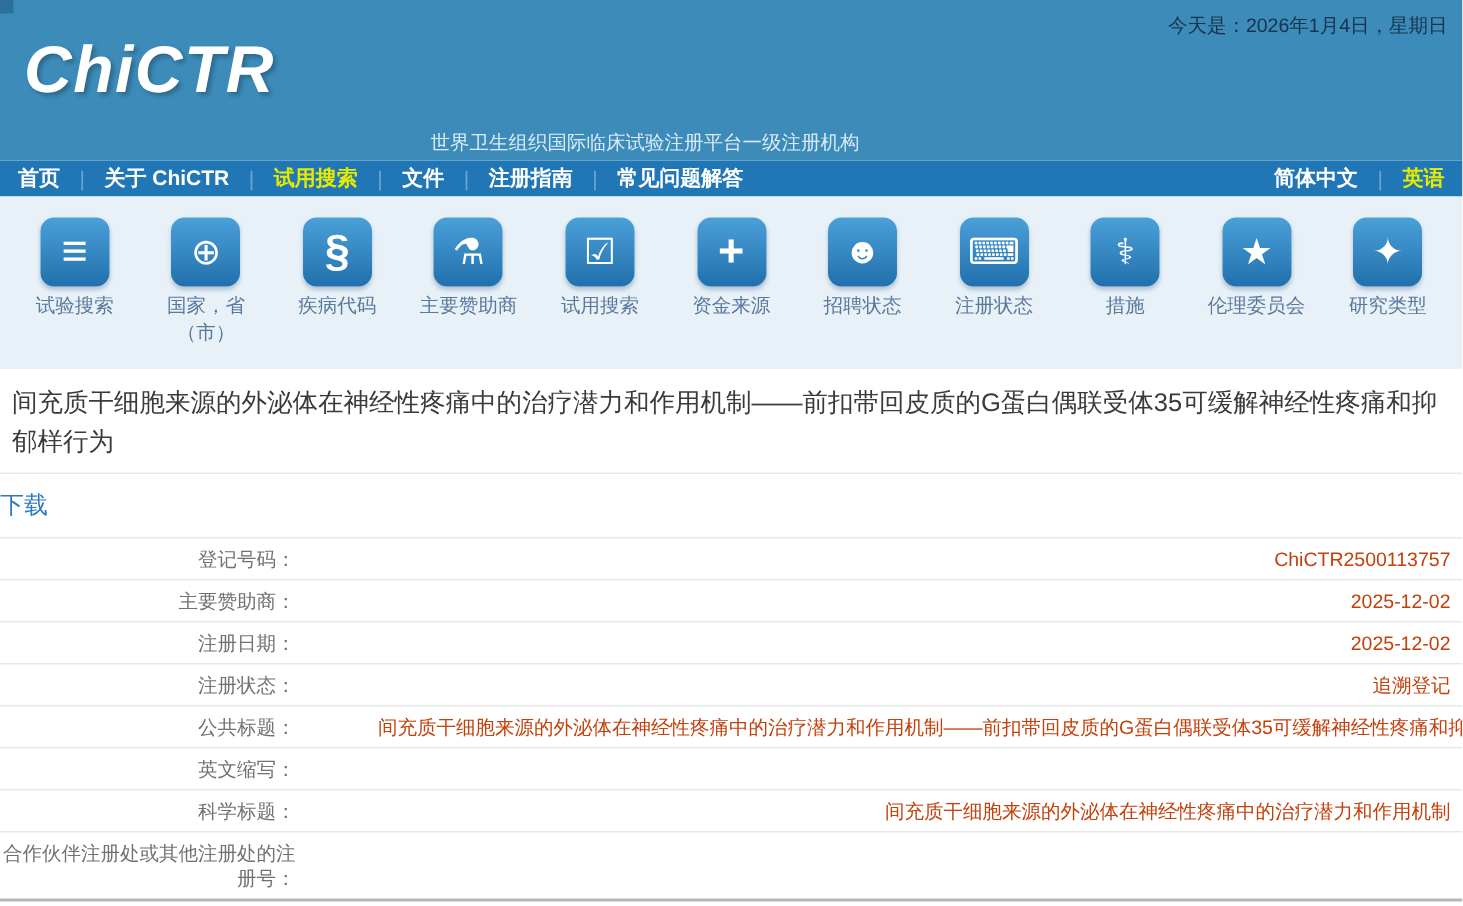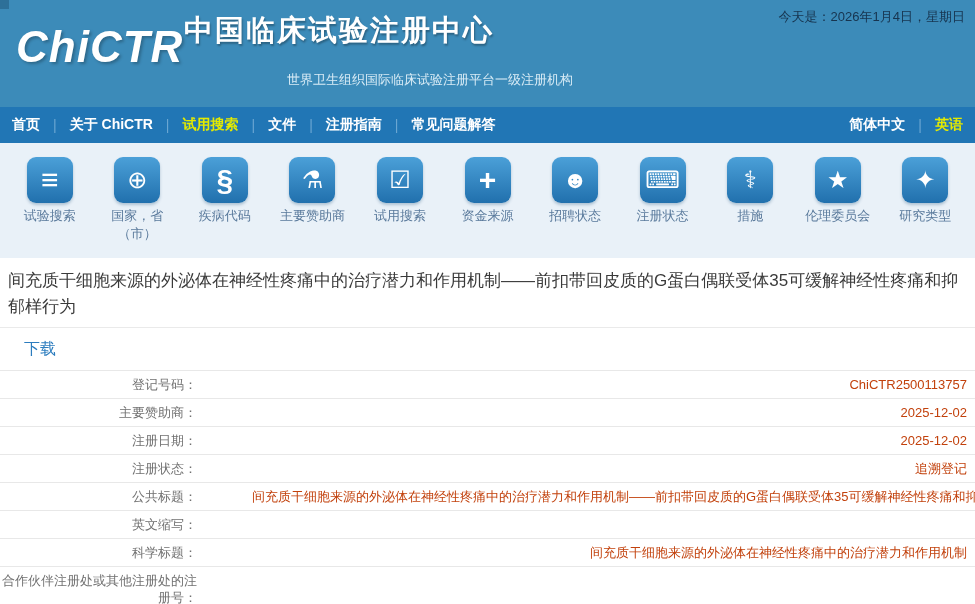--- a/index.html
+++ b/index.html
@@ -18,26 +18,26 @@
   }
   .brand { position:absolute; left:184px; top:11px; color:#ffffff; }
   .brand-cn {
     font-size:29px; font-weight:bold; letter-spacing:2px;
     text-shadow:1px 2px 2px rgba(0,0,0,0.3);
   }
   .brand-en {
     font-family:"Liberation Serif", serif; font-style:italic;
     font-size:15px; margin-top:3px; letter-spacing:0.5px;
   }
-  .who-line { position:absolute; left:287px; top:71px; color:#d9ecf6; font-size:13px; }
+  .who-line { position:absolute; left:287px; top:86px; color:#d9ecf6; font-size:13px; }
   .today-date { position:absolute; right:10px; top:8px; color:#17344f; font-size:13px;text-align:right; }
 
   
   .nav {
-    height:36px; background:#2176b5; display:flex; align-items:center;
+    height:24px; background:#2176b5; display:flex; align-items:center;
     color:#ffffff; font-weight:bold; font-size:14px; padding:0 12px;
   }
   .nav-item { cursor:pointer; white-space:nowrap; }
   .nav-item.active { color:#e4ea00; }
   .nav-sep { color:#6aa6d2; margin:0 13px; font-weight:normal; }
   .nav-sep::after { content:"|"; }
   .nav-spacer { flex:1; }
 
   
   .icon-strip {
@@ -55,21 +55,21 @@
   .qi-label {
     margin-top:4px; font-size:13px; color:#59799b;
     text-align:center; line-height:18px; white-space:nowrap;
   }
 
   
   .title-block {
     padding:10px 8px 7px; font-size:17px; line-height:26px;
     color:#3a3a3a; border-bottom:1px solid #eaeaea;
   }
-  .dl-block { padding:11px 24px 10px; font-size:16px; }
+  .dl-block { padding:11px 0 10px; font-size:16px; }
   .dl-link { color:#2b7cbe; cursor:pointer; }
 
   .detail-table { border-top:1px solid #e8e8e8; border-bottom:2px solid #b8b8b8; }
   .drow { display:flex; border-bottom:1px solid #e8e8e8;gap:42px; }
   .drow:last-child { border-bottom:none; }
   .cell-l {
     width:200px; box-sizing:border-box; padding:5px 3px 5px 0;
     text-align:right; color:#717171; font-size:13px; line-height:17px; flex-shrink:0;
   }
   .cell-v {
@@ -77,21 +77,20 @@
     font-size:13px; line-height:17px; white-space:nowrap; overflow:hidden;text-align:right;
   }
 </style>
 </head>
 <body>
 
 <div class="header">
   <div class="corner-patch"></div>
   <div class="logo">ChiCTR</div>
   <div class="brand">
-    <div class="brand-cn">中国临床试验注册中心</div>
   </div>
   <div class="who-line">世界卫生组织国际临床试验注册平台一级注册机构</div>
   <div class="today-date">今天是：2026年1月4日，星期日</div>
 </div>
 
 <div class="nav">
   <span class="nav-item">首页</span>
   <span class="nav-sep"></span>
   <span class="nav-item">关于 ChiCTR</span>
   <span class="nav-sep"></span>

